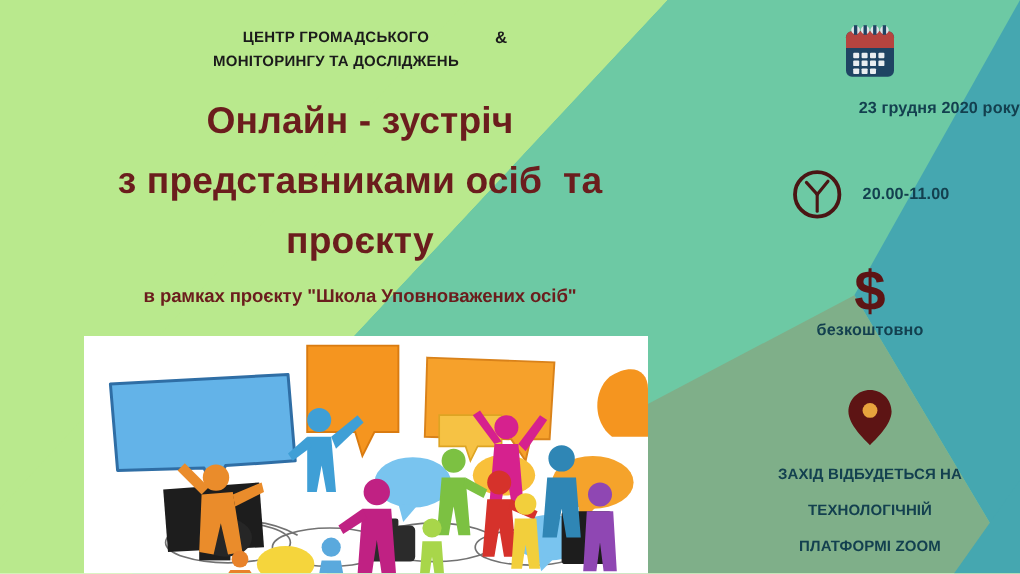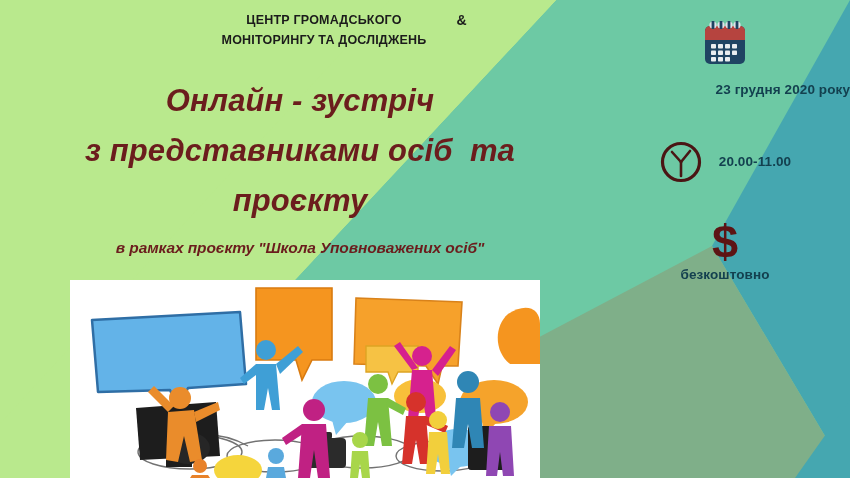--- a/index.html
+++ b/index.html
@@ -29,27 +29,26 @@
   .left-col {
     position: absolute;
     left: 0;
     top: 0;
     width: 600px;
     height: 478px;
   }
 
   .org-row {
     position: absolute;
-    top: 11px;
+    top: 22px;
     left: 0;
     width: 600px;
     display: flex;
     align-items: flex-start;
     justify-content: center;
-    padding-left: 44px;
   }
   .org-name {
     font-size: 12.5px;
     font-weight: bold;
     color: #1b1b1b;
     line-height: 1.58;
     text-align: center;
     letter-spacing: 0.2px;
     text-transform: uppercase;
     font-family: "Liberation Sans", sans-serif;
@@ -64,21 +63,20 @@
     text-align: center;
     padding-top: 1px;
   }
 
   .title-block {
     position: absolute;
     top: 76px;
     left: 0;
     width: 600px;
     text-align: center;
-    font-style: italic;
   }
   .title-line {
     color: #6b1d1d;
     font-weight: bold;
     font-size: 31px;
     line-height: 1.62;
     letter-spacing: 0.1px;
     font-family: "Liberation Sans", sans-serif;
     white-space: pre;
   }
@@ -383,15 +381,26 @@
         <path d="M22 22 L13 12" stroke="#4a1514" stroke-width="2.6" stroke-linecap="round"></path>
       </svg>
       <div class="info-caption">20.00-11.00</div>
     </div>
 
     <div class="info-block blk-price">
       <div class="dollar">$</div>
       <div class="info-caption">безкоштовно</div>
     </div>
 
+    <div class="info-block blk-place">
+      <div class="icon-holder">
+        <svg width="44" height="50" viewBox="0 0 44 50">
+          <path d="M22 2 C12 2 4 10 4 20 C4 31 18 44 22 48 C26 44 40 31 40 20 C40 10 32 2 22 2 Z" fill="#5d1414"></path>
+          <circle cx="22" cy="19" r="6.2" fill="#e8a33d"></circle>
+        </svg>
+      </div>
+      <div class="info-caption upper">ЗАХІД ВІДБУДЕТЬСЯ НА</div>
+      <div class="info-caption upper">ТЕХНОЛОГІЧНІЙ</div>
+      <div class="info-caption upper">ПЛАТФОРМІ ZOOM</div>
+    </div>
 
   </div>
 </div>
 
 </body></html>

